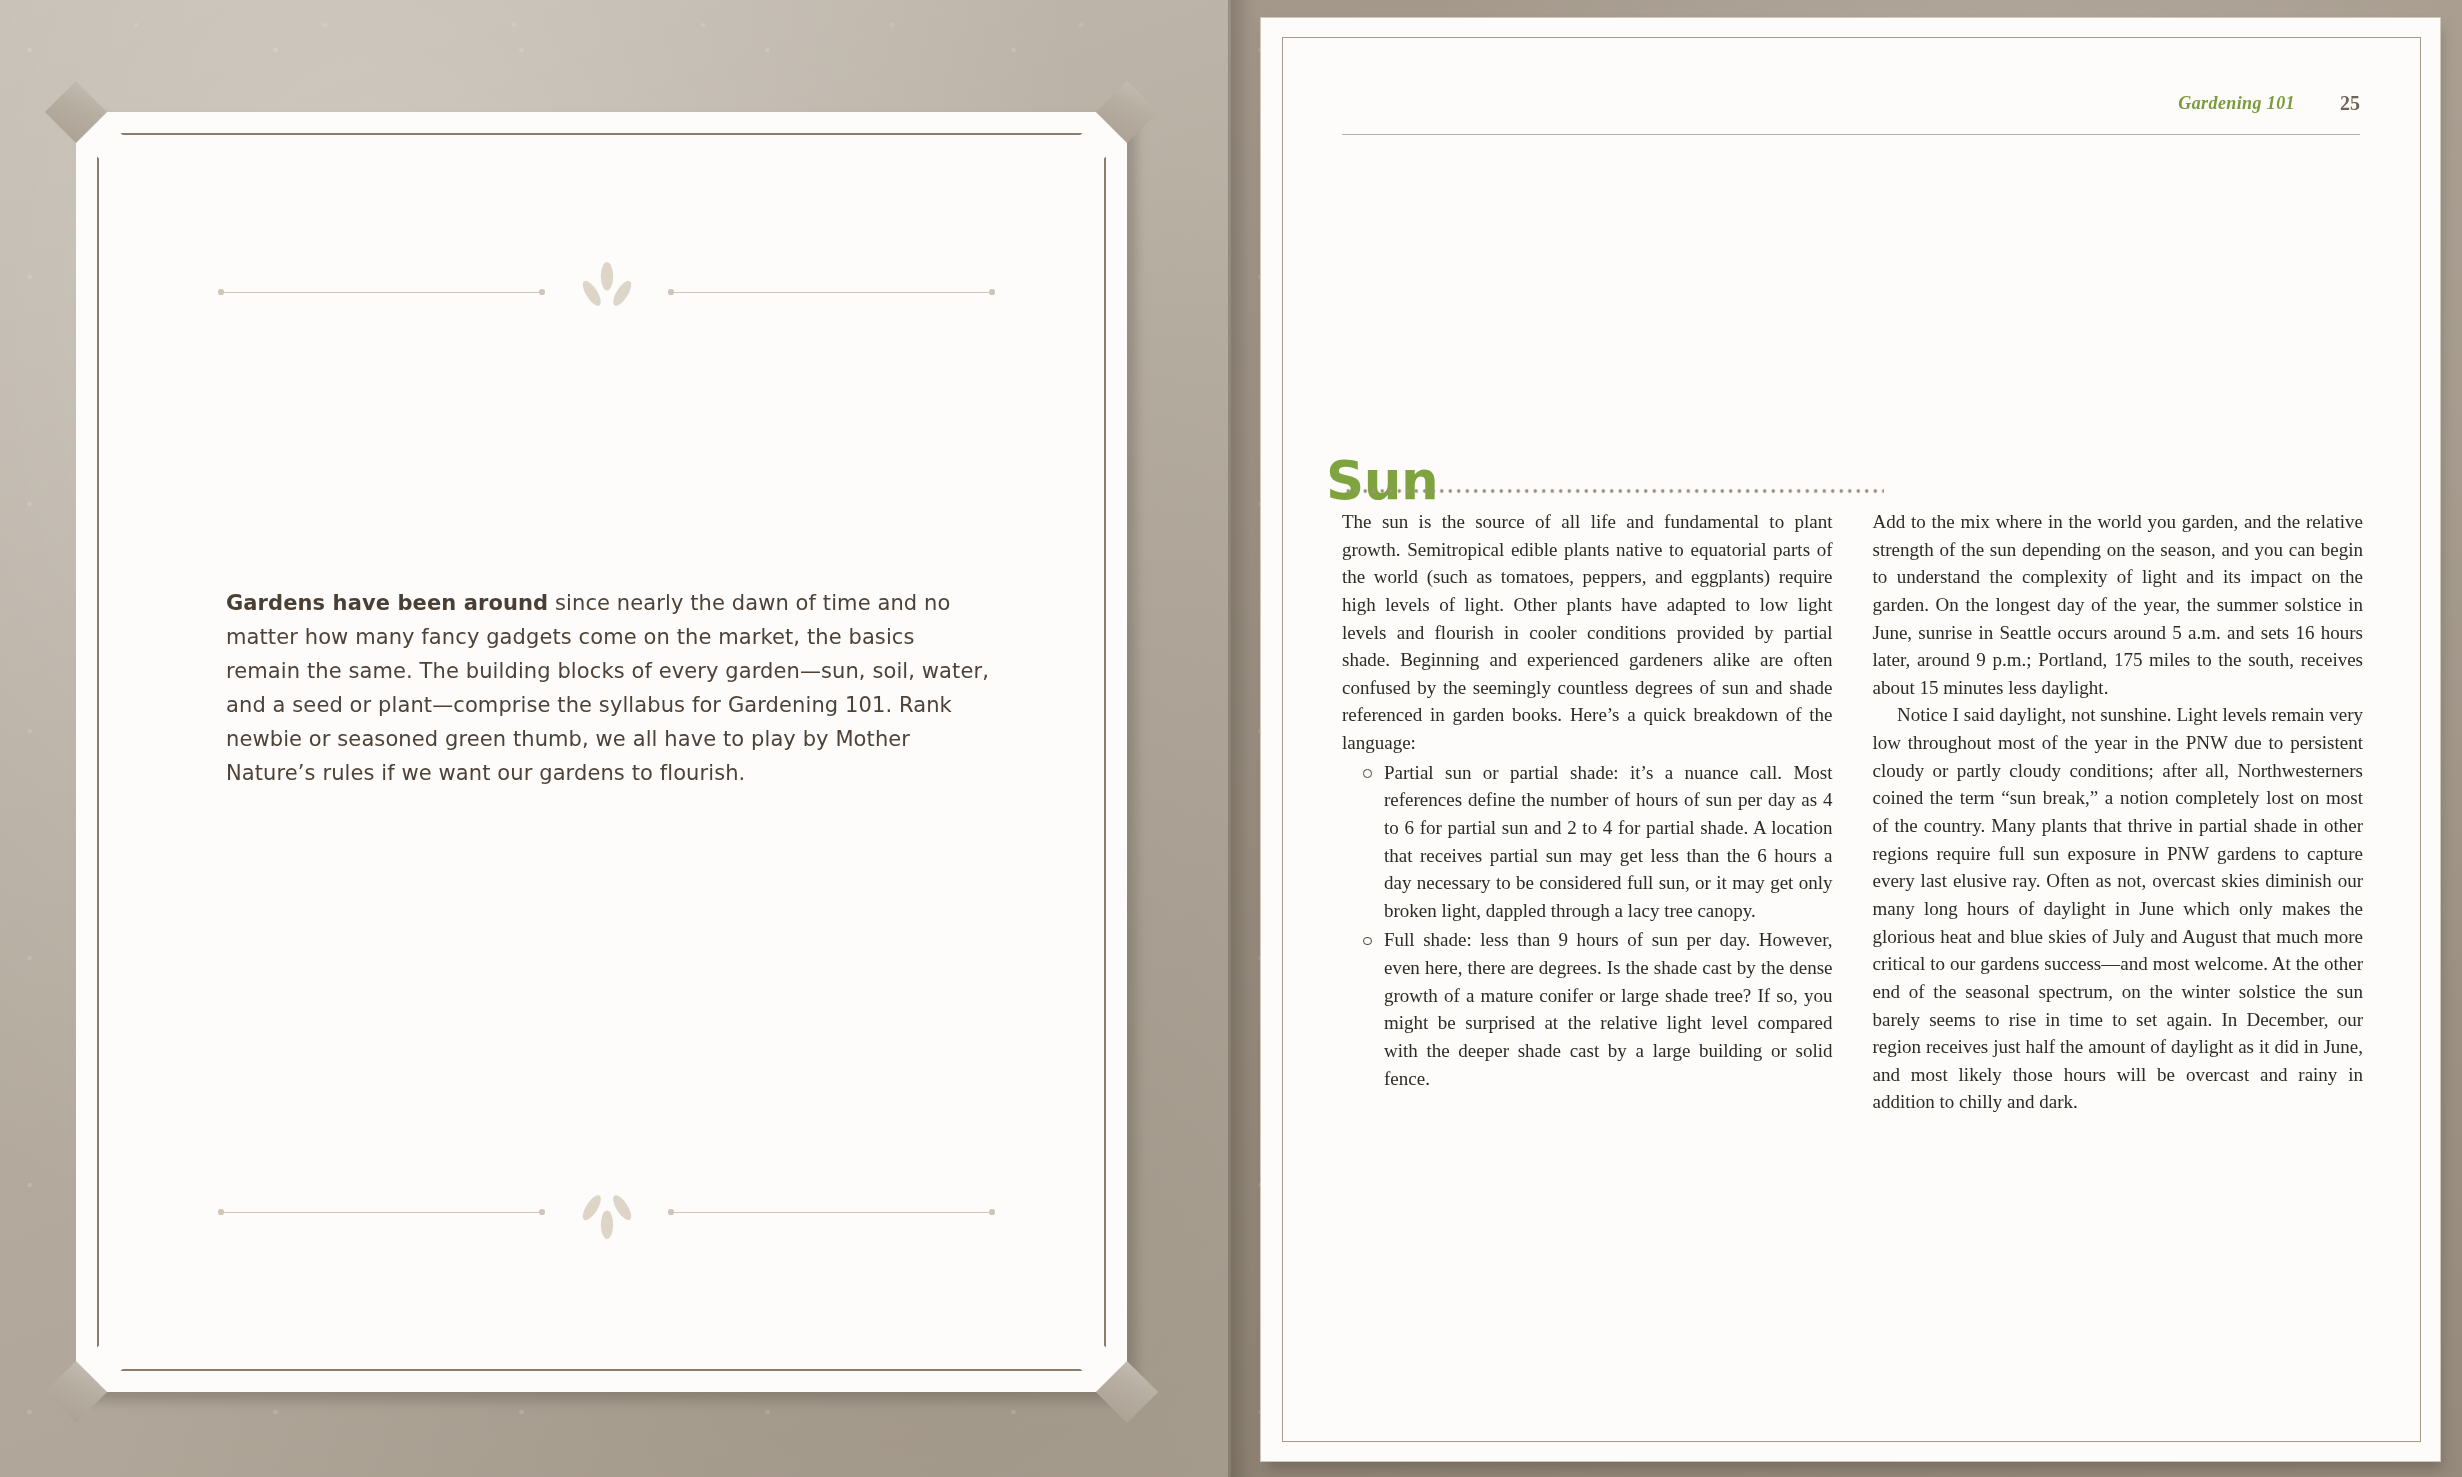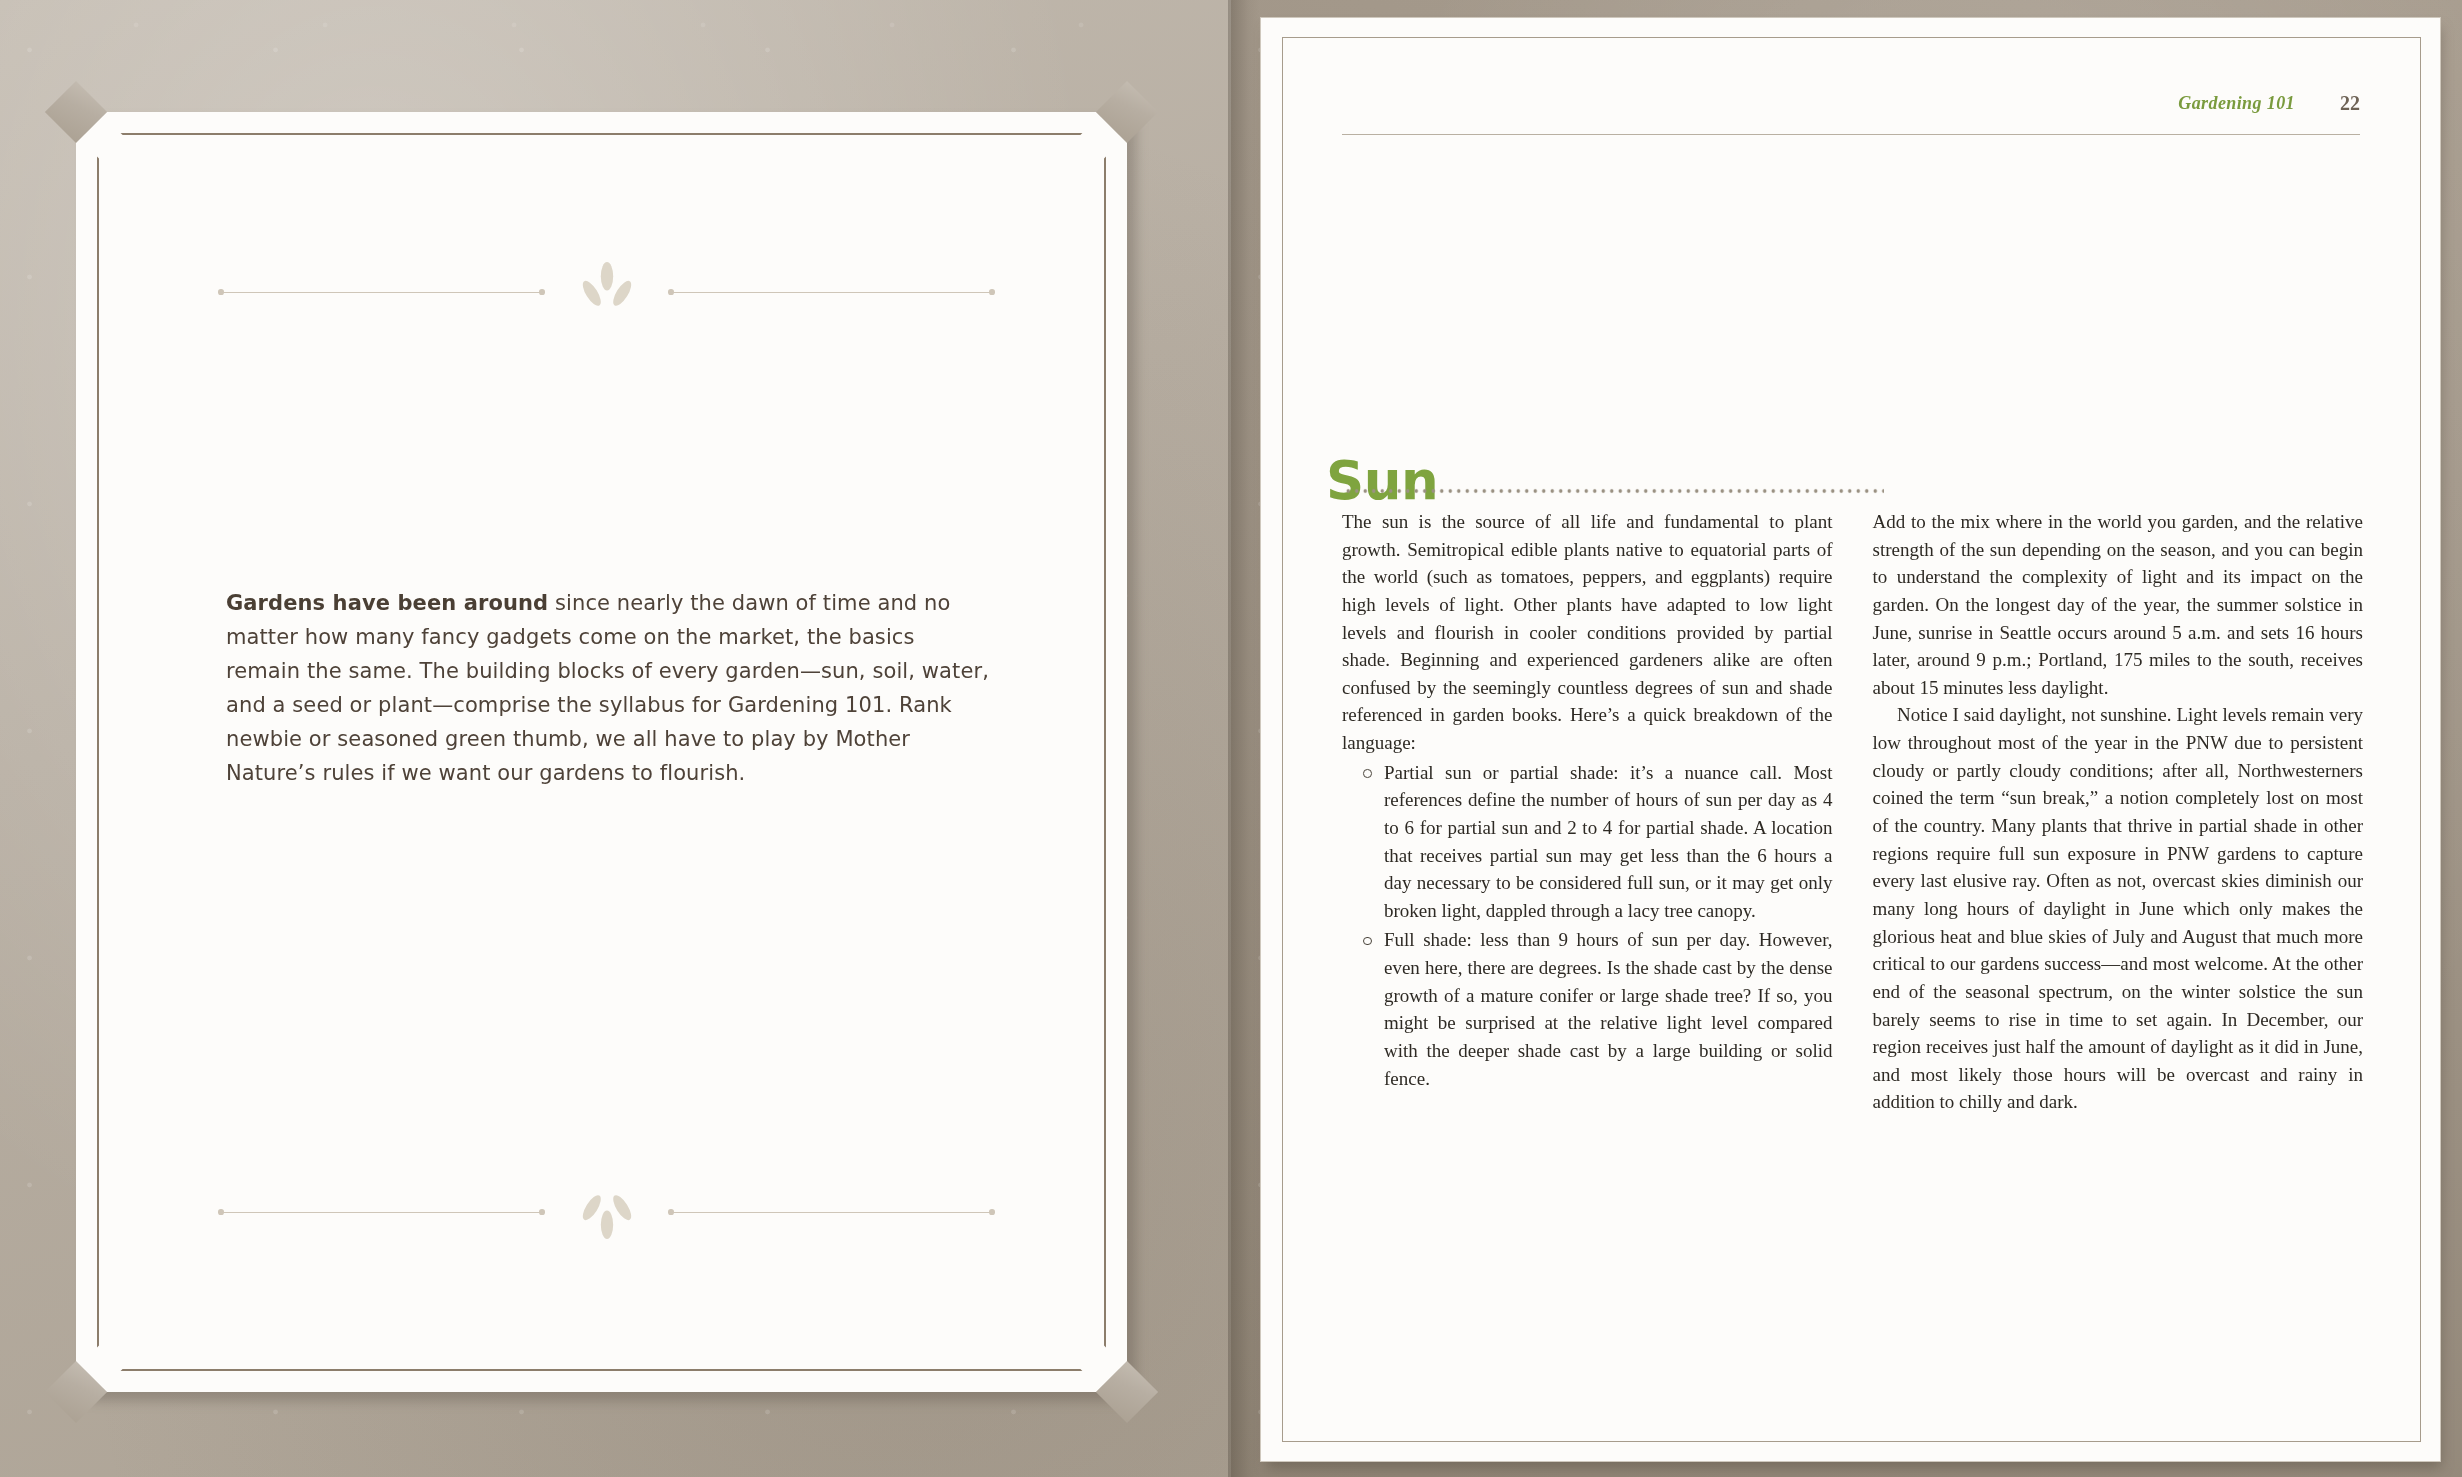--- a/index.html
+++ b/index.html
@@ -349,21 +349,21 @@
 
   <div class="gutter"></div>
 
   <div class="right-page-shadow"></div>
 
   <div class="right-page">
     <div class="right-inner-border"></div>
 
     <div class="run-head">
       <span class="title">Gardening 101</span>
-      <span class="folio">22</span>
+      <span class="folio">25</span>
     </div>
     <div class="head-rule"></div>
 
     <h1 class="chapter-title">Sun</h1>
     <div class="dotted-rule"></div>
 
     <div class="columns">
 
       <div class="col">
         <p>The sun is the source of all life and fundamental to plant growth. Semitropical edible plants native to equatorial parts of the world (such as tomatoes, peppers, and eggplants) require high levels of light. Other plants have adapted to low light levels and flourish in cooler conditions provided by partial shade. Beginning and experienced gardeners alike are often confused by the seemingly countless degrees of sun and shade referenced in garden books. Here’s a quick breakdown of the language:</p>

